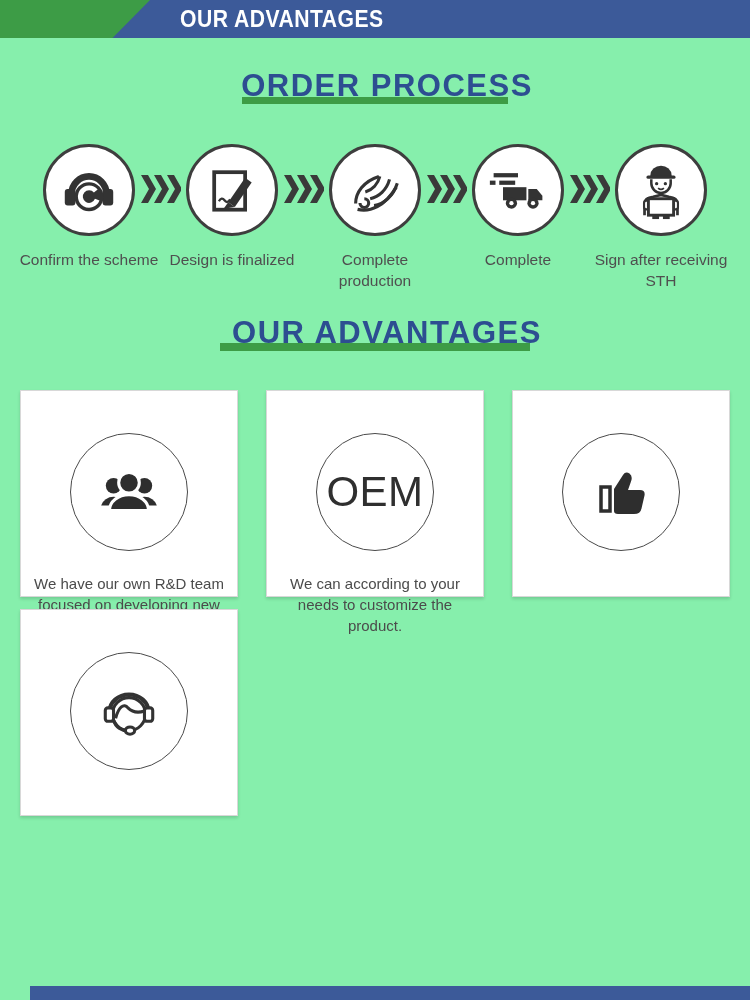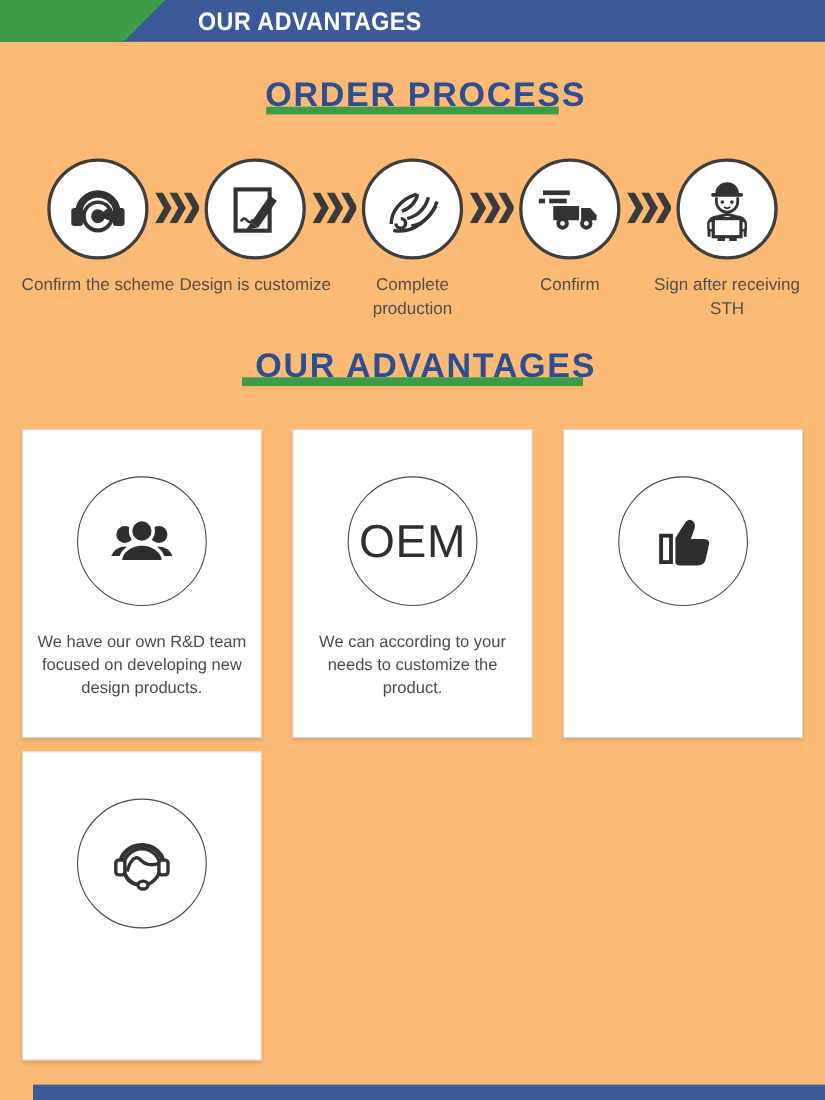--- a/index.html
+++ b/index.html
@@ -1,18 +1,18 @@
 <!DOCTYPE html>
 <html><head>
 <meta charset="utf-8">
 <style>
   * { margin:0; padding:0; box-sizing:border-box; }
   html,body { background:#ffffff; }
   body { font-family:"Liberation Sans", sans-serif; }
-  #page { position:relative; width:750px; height:1000px; background:#fdba74; overflow:hidden; margin:0 auto; }
+  #page { position:relative; width:750px; height:1000px; background:#86efac; overflow:hidden; margin:0 auto; }
 
   
   .banner { position:absolute; top:0; left:0; width:750px; height:38px; background:#3c5a99; }
   .banner-green { position:absolute; top:0; left:0; width:150px; height:38px; background:#3d9c46;
                   clip-path:polygon(0 0,100% 0,75% 100%,0 100%); }
   .banner-title { position:absolute; left:180px; top:0; height:38px; line-height:38px;
                   color:#ffffff; font-size:23px; font-weight:bold; letter-spacing:.5px;
                   transform:scaleX(.92); transform-origin:left center; white-space:nowrap; }
 
   
@@ -30,21 +30,21 @@
   .steps { display:flex; justify-content:center; }
   .step { width:143px; display:flex; flex-direction:column; align-items:center; }
   .step-circle { width:92px; height:92px; border:3px solid #3e3e3e; border-radius:50%;
                  background:#fff; display:flex; align-items:center; justify-content:center; }
   .step-label { margin-top:13px; font-size:15.5px; line-height:21px; color:#4f4f4f; text-align:center; width:140px; }
   .chevrons { position:absolute; top:31px; width:40px; height:28px; }
 
   
   .cards { position:absolute; top:390px; left:20px; width:710px;
            display:grid; grid-template-columns:repeat(3,218px); column-gap:28px; row-gap:12px; }
-  .card { width:218px; height:281px; background:#fff; border:1px solid #d8d8d8;
+  .card { width:218px; height:207px; background:#fff; border:1px solid #d8d8d8;
           box-shadow:0 2px 3px rgba(0,0,0,.15); text-align:center; }
   .card-circle { width:118px; height:118px; border:1.5px solid #4a4a4a; border-radius:50%;
                  margin:42px auto 0; display:flex; align-items:center; justify-content:center; }
   .card-text { margin-top:22px; padding:0 13px; font-size:15px; line-height:21px; color:#4b4b4b; }
   .oem-text { font-size:42px; color:#2f2f2f; letter-spacing:.5px; }
 
   
   .bottom-bar { position:absolute; left:30px; top:986px; width:720px; height:14px; background:#3c5a99; }
 
   svg { display:block; }
@@ -86,21 +86,21 @@
         <div class="step-circle">
           <span>
             <svg width="60" height="60" viewBox="0 0 64 64">
               <rect x="13" y="13" width="33" height="40" fill="#fff" stroke="#333" stroke-width="4"></rect>
               <path d="M18 44q3-5 6-1t6-1" fill="none" stroke="#333" stroke-width="2.5"></path>
               <path d="M28 45 L46 19 L53 24 L35 50 Z" fill="#333"></path>
               <path d="M23 52 L28 45 L35 50 Z" fill="#333"></path>
             </svg>
           </span>
         </div>
-        <div class="step-label">Design is customize</div>
+        <div class="step-label">Design is finalized</div>
       </div>
 
       <div class="step">
         <div class="step-circle">
           <span>
             <svg width="62" height="62" viewBox="0 0 64 64" fill="none" stroke="#333" stroke-width="3.2">
               <path d="M21 41a4.5 4.5 0 1 1-4.5 4.5"></path>
               <path d="M12 46c0-11 8-23 24-28"></path>
               <path d="M22 34c7-2 13-8 15-16"></path>
               <path d="M27 41c9-2 17-9 20-20"></path>
@@ -121,21 +121,21 @@
               <rect x="2" y="22" width="6" height="4.5"></rect>
               <path d="M16 29h25v14H16z"></path>
               <path d="M43 31h9l6 7v5H43z"></path>
               <circle cx="25" cy="46" r="6"></circle>
               <circle cx="48" cy="46" r="6"></circle>
               <circle cx="25" cy="46" r="2.3" fill="#fff"></circle>
               <circle cx="48" cy="46" r="2.3" fill="#fff"></circle>
             </svg>
           </span>
         </div>
-        <div class="step-label">Confirm</div>
+        <div class="step-label">Complete</div>
       </div>
 
       <div class="step">
         <div class="step-circle">
           <span>
             <svg width="62" height="62" viewBox="0 0 64 64">
               <path d="M21 17a11 10 0 0 1 22 0v2H21z" fill="#333"></path>
               <rect x="17" y="17" width="30" height="3.5" rx="1.7" fill="#333"></rect>
               <path d="M22 21v4a10 10 0 0 0 20 0v-4" fill="none" stroke="#333" stroke-width="2.6"></path>
               <circle cx="27.5" cy="25.5" r="1.7" fill="#333"></circle>

